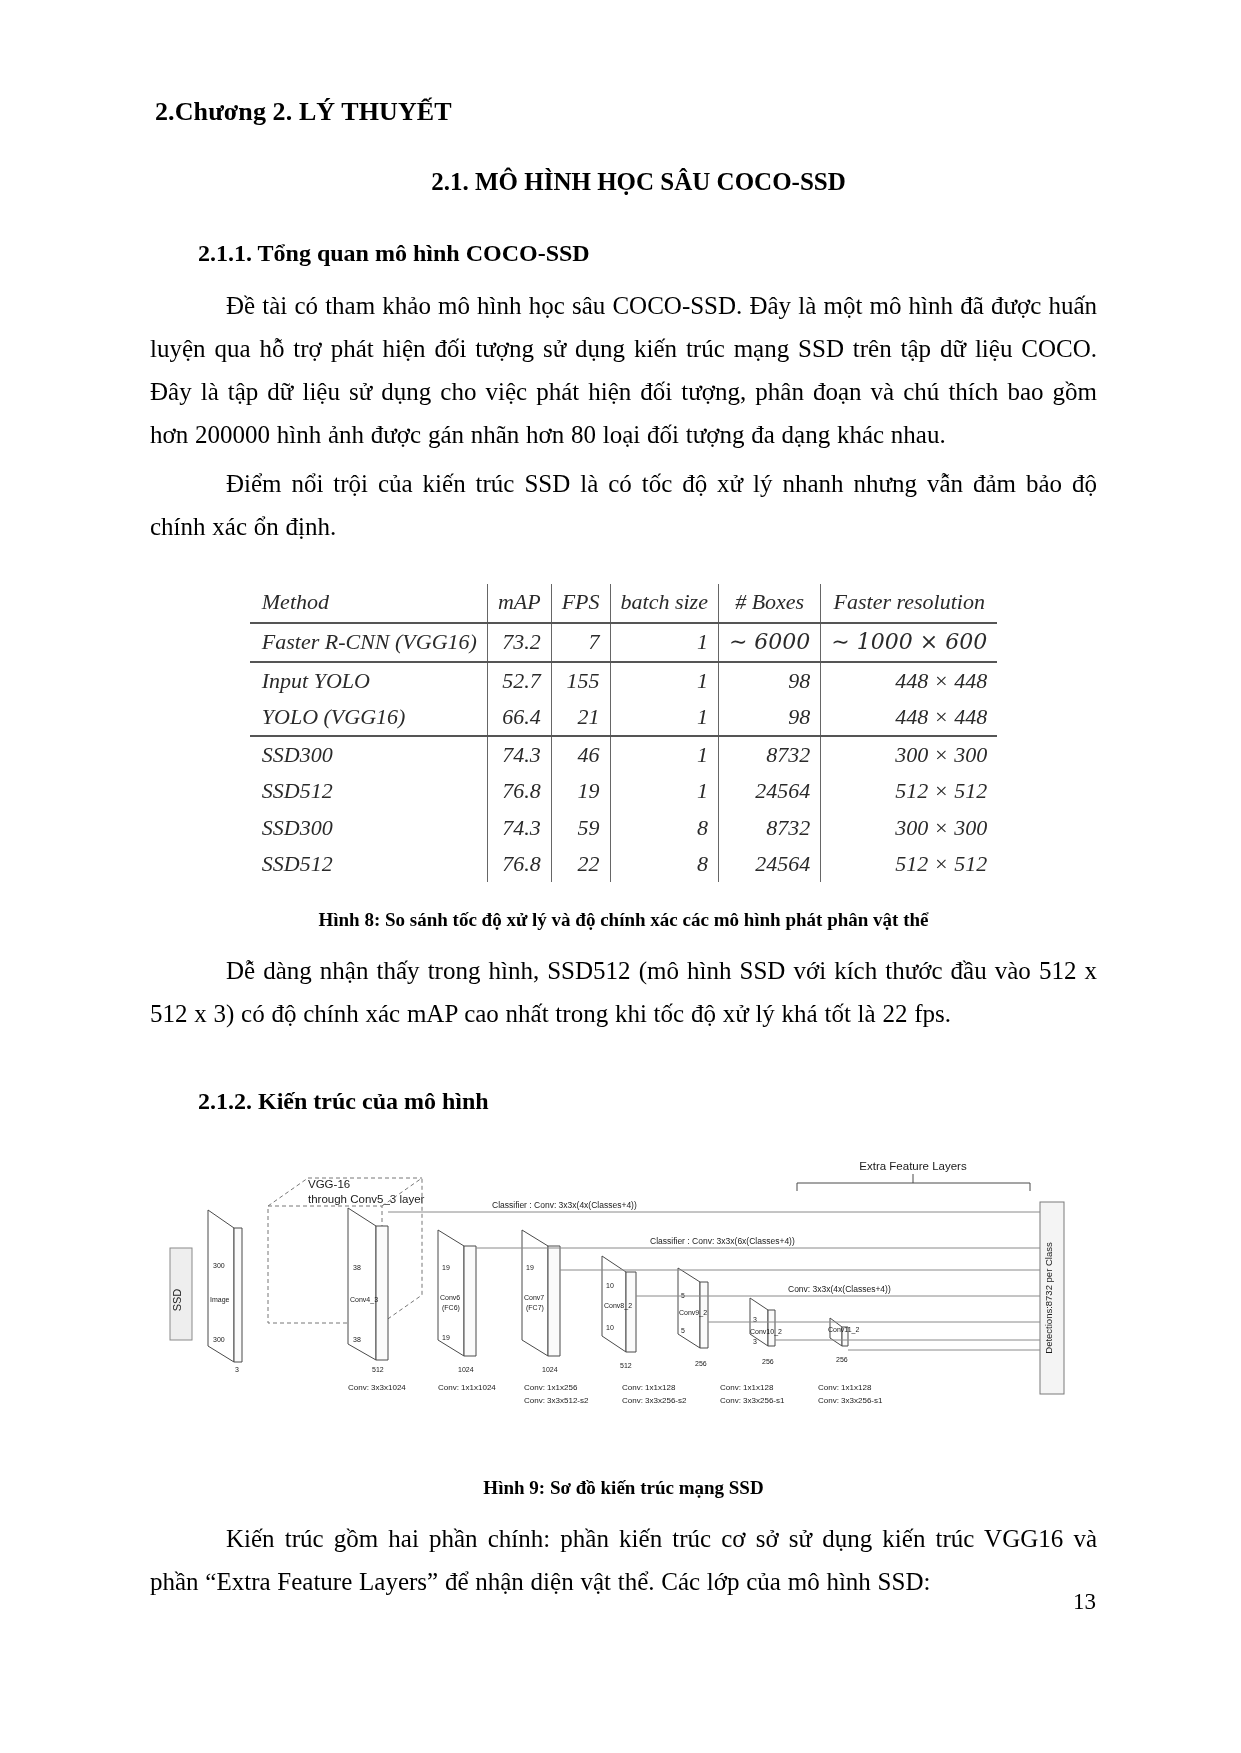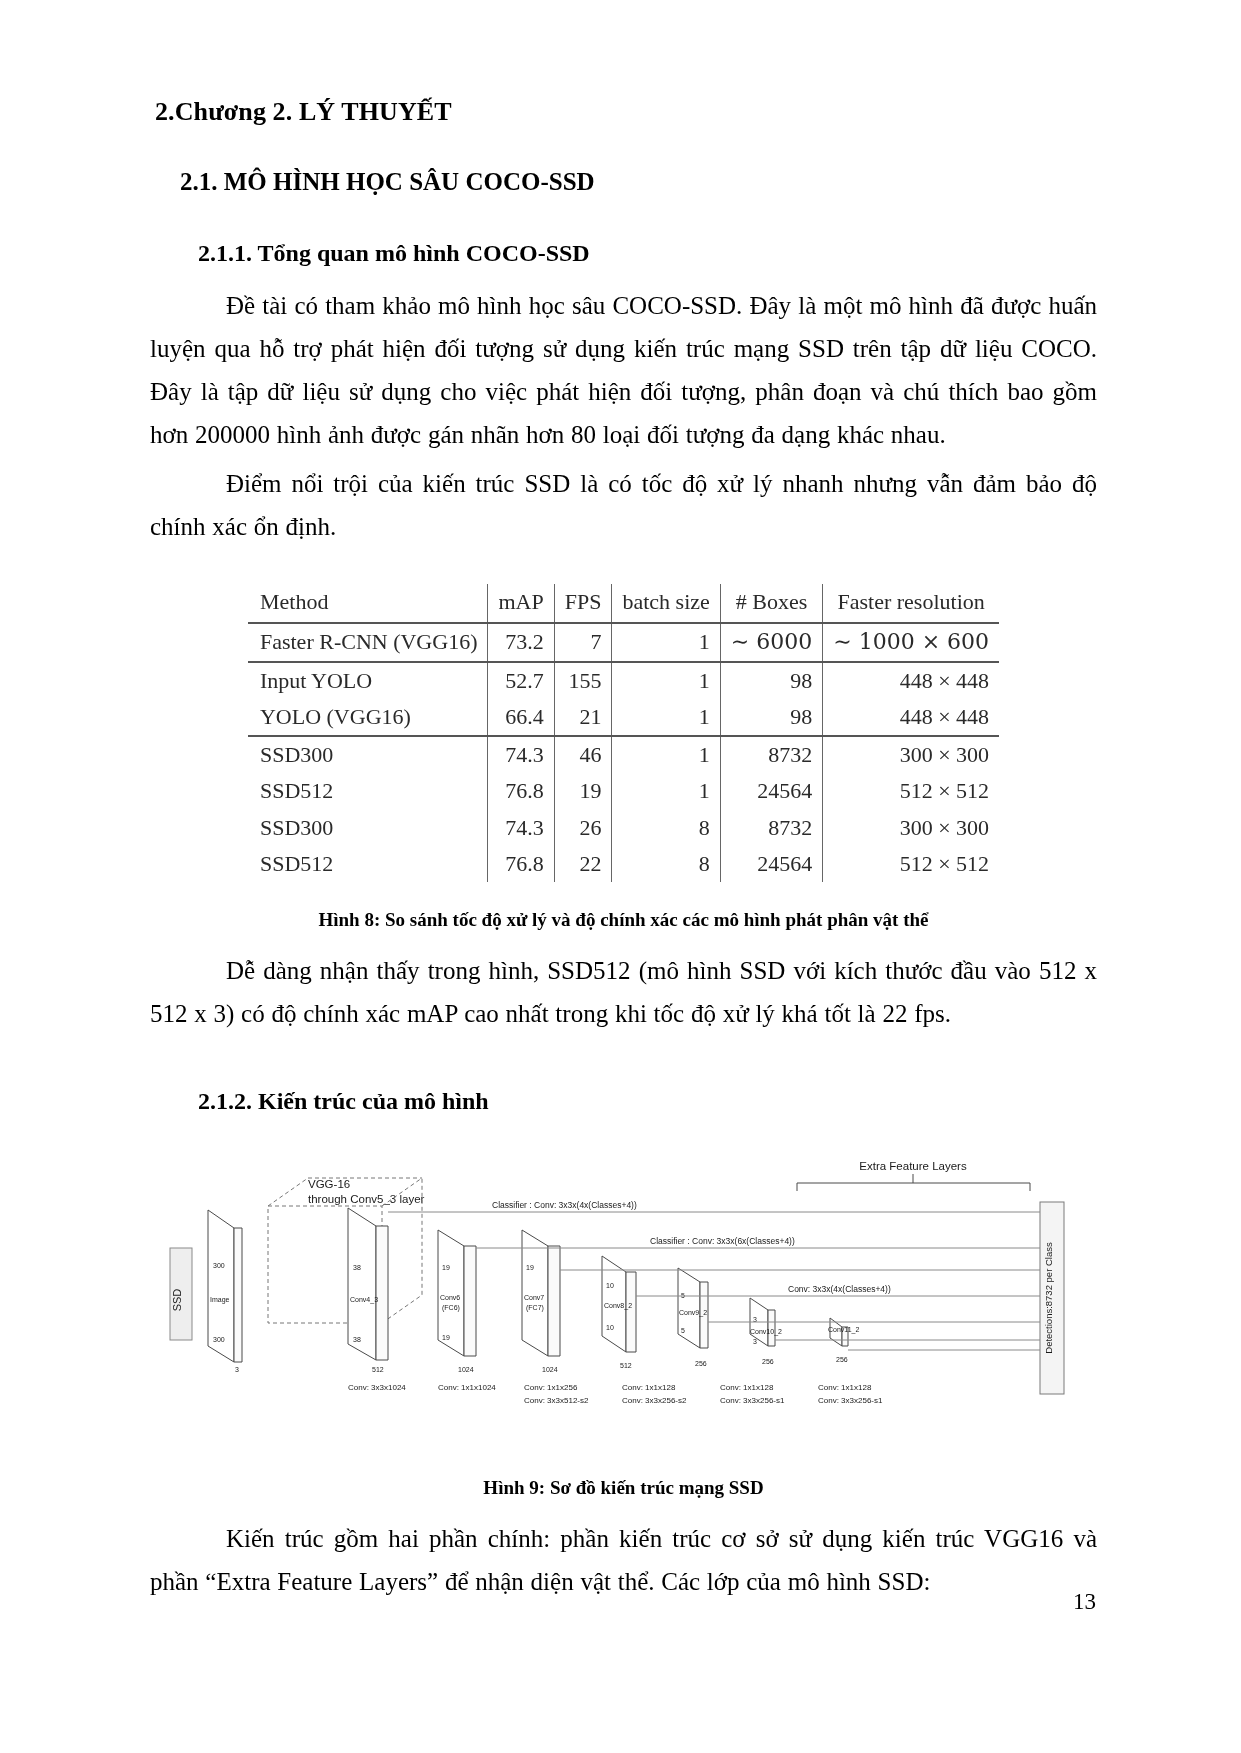--- a/index.html
+++ b/index.html
@@ -36,20 +36,21 @@
     font-weight: bold;
     margin: 0 0 0 5px;
     line-height: 1.2;
     letter-spacing: 0.1px;
   }
   h2.section {
     font-size: 25px;
     font-weight: bold;
     margin: 40px 0 0 30px;
     line-height: 1.2;
+    text-align: center;
   }
   h3.subsection {
     font-size: 24px;
     font-weight: bold;
     margin: 42px 0 0 48px;
     line-height: 1.2;
   }
   h3.subsection.second {
     margin-top: 52px;
   }
@@ -72,20 +73,21 @@
     text-align: center;
     margin: 26px 0 0 0;
     line-height: 1.3;
   }
 
   
   .table-wrap {
     margin: 36px 0 0 0;
     display: flex;
     justify-content: center;
+    font-style: italic;
   }
   table.perf {
     border-collapse: collapse;
     font-family: "Liberation Serif", "DejaVu Serif", serif;
     font-size: 22px;
     color: #2a2a2a;
     width: 700px;
   }
   table.perf th,
   table.perf td {
@@ -192,21 +194,21 @@
             <td class="m">SSD512</td>
             <td class="num">76.8</td>
             <td class="num">19</td>
             <td class="num">1</td>
             <td class="num">24564</td>
             <td class="num">512 × 512</td>
           </tr>
           <tr>
             <td class="m">SSD300</td>
             <td class="num">74.3</td>
-            <td class="num">26</td>
+            <td class="num">59</td>
             <td class="num">8</td>
             <td class="num">8732</td>
             <td class="num">300 × 300</td>
           </tr>
           <tr>
             <td class="m">SSD512</td>
             <td class="num">76.8</td>
             <td class="num">22</td>
             <td class="num">8</td>
             <td class="num">24564</td>

